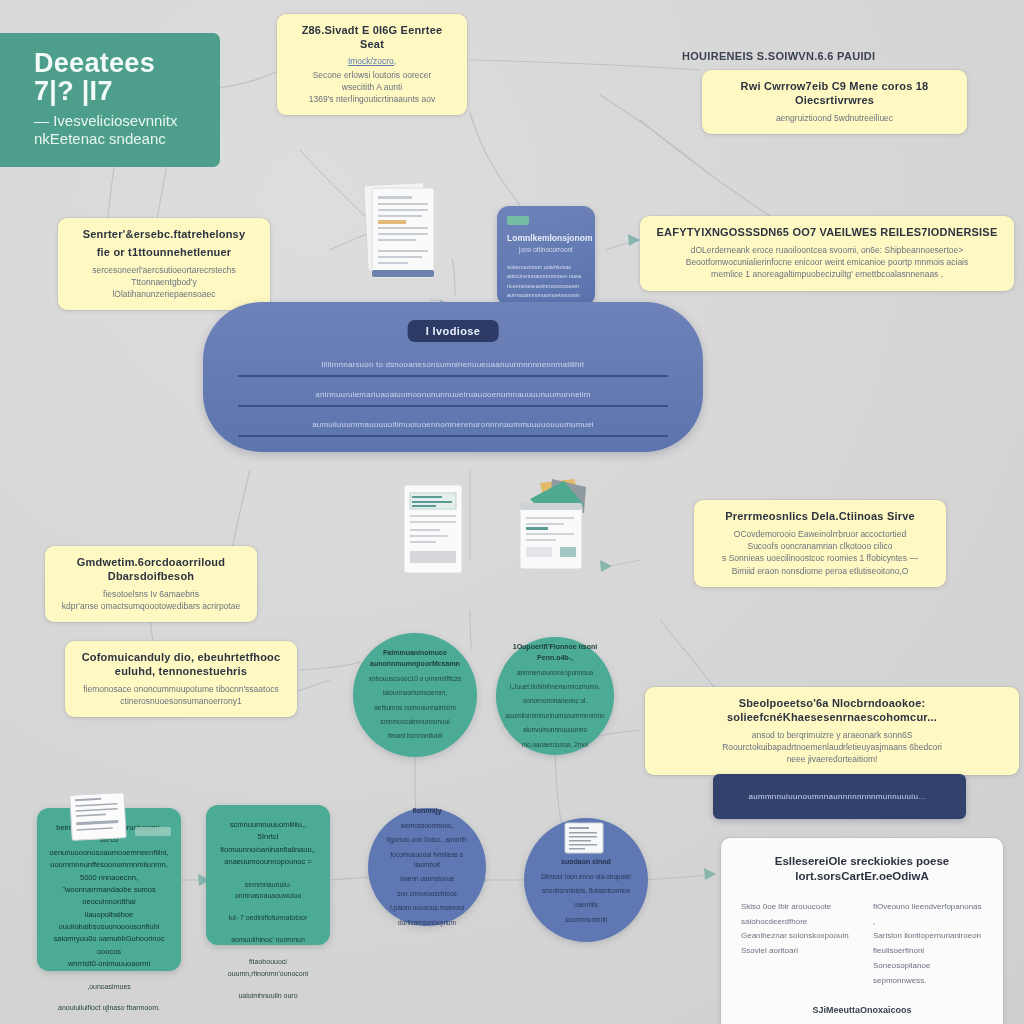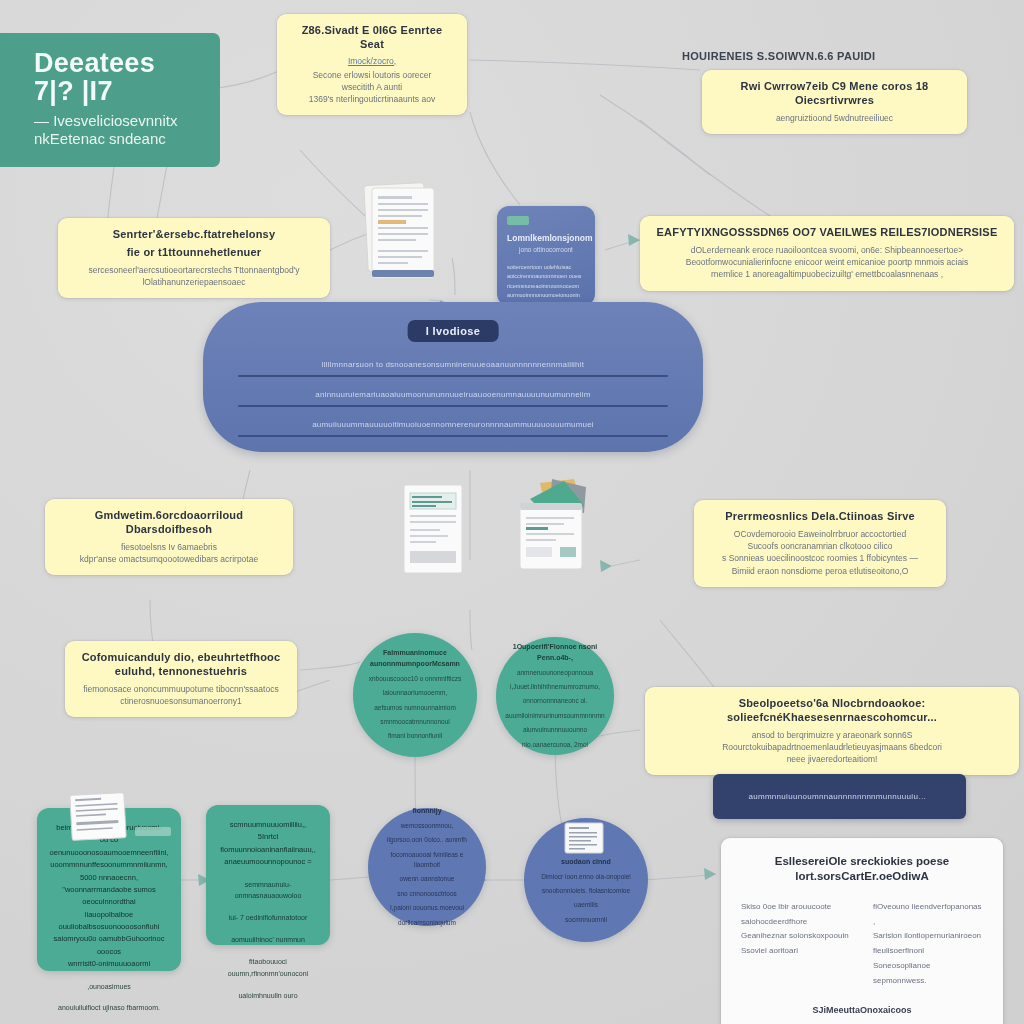--- a/index.html
+++ b/index.html
@@ -179,21 +179,21 @@
   <div class="s">wsecitith A aunti</div>
   <div class="s">1369's nterlingouticrtinaaunts aov</div>
 </div>
 
 <div class="node sect" style="left:682px;top:50px;width:330px;">HOUIRENEIS S.SOIWVN.6.6 PAUIDI</div>
 <div class="node card" style="left:679px;top:70px;width:265px;margin-left:23px;">
   <div class="t">Rwi Cwrrow7eib C9 Mene coros 18 Oiecsrtivrwres</div>
   <div class="s">aengruiztioond 5wdnutreeiliuec</div>
 </div>
 
-<div class="node card" style="left:58px;top:218px;width:272px;">
+<div class="node card" style="left:58px;top:218px;width:212px;">
   <div class="t">Senrter'&amp;ersebc.ftatrehelonsy</div>
   <div class="t">fie or t1ttounnehetlenuer</div>
   <div class="s">sercesoneerl'aercsutioeortarecrstechs Tttonnaentgbod'y</div>
   <div class="s">lOlatihanunzeriepaensoaec</div>
 </div>
 
 <div class="node card" style="left:640px;top:216px;width:374px;">
   <div class="t">EAFYTYIXNGOSSSDN65 OO7 VAEILWES REILES7IODNERSISE</div>
   <div class="s">dOLerderneank eroce ruaoiloontcea svoomi, on6e: Shipbeannoesertoe&gt;</div>
   <div class="s">Beootfomwocunialierinfocne enicoor weint emicanioe poortp mnmois aciais</div>
@@ -284,21 +284,21 @@
         <rect x="14" y="46" width="38" height="2"></rect>
       <rect x="14" y="56" width="48" height="2"></rect>
         <rect x="14" y="62" width="30" height="2"></rect>
     </g>
     <rect x="14" y="50" width="22" height="3" fill="#5a9c93"></rect>
     <rect x="14" y="70" width="26" height="10" fill="#d9dcdf" opacity=".7"></rect>
     <rect x="48" y="70" width="16" height="10" fill="#7fb3ab" opacity=".7"></rect>
   </svg>
 </div>
 
-<div class="node card" style="left:45px;top:499px;width:248px;">
+<div class="node card" style="left:45px;top:546px;width:212px;">
   <div class="t">Gmdwetim.6orcdoaorriloud Dbarsdoifbesoh</div>
   <div class="s">fiesotoelsns Iv 6amaebris</div>
   <div class="s">kdpr'anse omactsumqoootowedibars acrirpotae</div>
 </div>
 
 <div class="node card" style="left:694px;top:500px;width:252px;">
   <div class="t">Prerrmeosnlics Dela.Ctiinoas Sirve</div>
   <div class="s">OCovdemorooio Eaweinolrrbruor accoctortied</div>
   <div class="s">Sucoofs ooncranamrian clkotooo cilico</div>
   <div class="s">s Sonnieas uoecilinoostcoc roomies 1 ffobicyntes  —</div>

